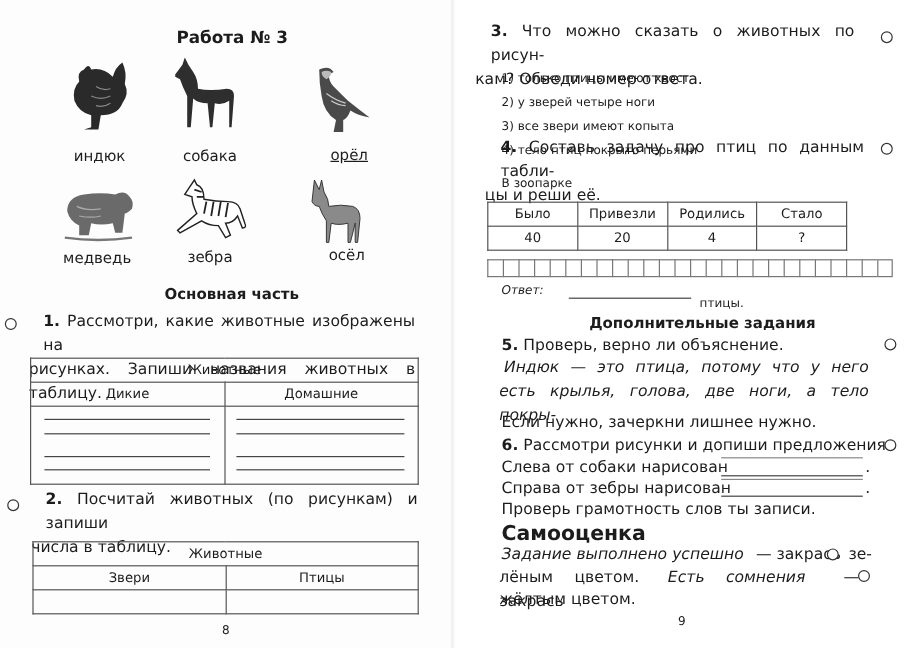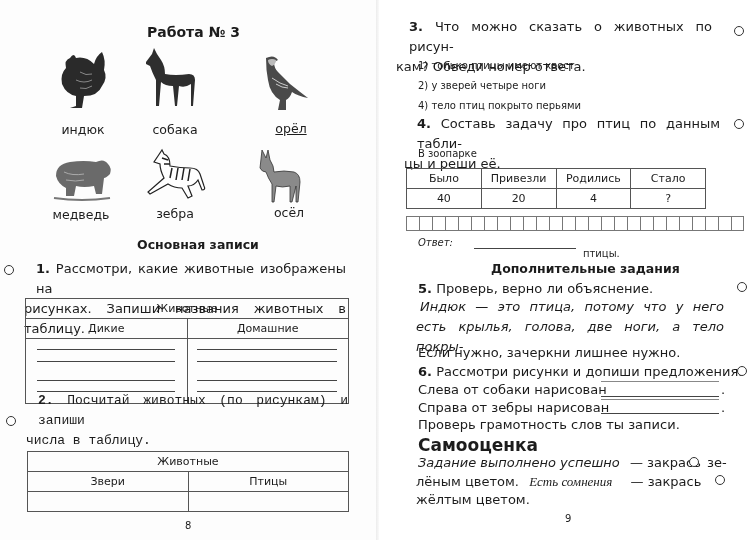--- a/index.html
+++ b/index.html
@@ -74,21 +74,21 @@
   <path d="M30 20 l-2 10 M36 20 l-2 12 M42 20 l-2 12 M48 21 l-2 12 M20 10 l6 2 M22 16 l6 0" stroke="#222" stroke-width="1.5"></path>
 </svg>
 <svg class="abs animal-img" style="left:252px; top:146px;" viewBox="0 0 66 62">
   <path d="M10 4 l4 8 l2 -8 l2 10 q4 6 4 12 q10 -2 20 0 q6 2 6 10 l-2 20 h-2 l0 -16 l-4 16 h-2 l0 -16 q-8 2 -14 0 l-2 16 h-2 l0 -18 q-4 -6 -6 -12 q-4 0 -6 -4z" fill="#8a8a8a" stroke="#333" stroke-width="0.8"></path>
 </svg>
 
 <div class="abs animal-label" style="left:36px; top:207px;">медведь</div>
 <div class="abs animal-label" style="left:130px; top:206px;">зебра</div>
 <div class="abs animal-label" style="left:244px; top:205px;">осёл</div>
 
-<div class="abs section-head" style="left:137px; top:237px;">Основная записи</div>
+<div class="abs section-head" style="left:137px; top:237px;">Основная часть</div>
 
 <div class="abs circle" style="left:4px; top:265px;"></div>
 <div class="abs task" style="left:24px; top:259px; width:322px;">
   <div style="text-align:justify; text-align-last:justify; padding-left:12px;">
     <b>1.</b>
     <span>Рассмотри, какие животные изображены на</span>
   </div>
   <div>рисунках. Запиши названия животных в таблицу.</div>
 </div>
 
@@ -111,21 +111,21 @@
 <div class="write-line" style="left:37px; top:349px; width:138px;"></div>
 <div class="write-line" style="left:37px; top:361px; width:138px;"></div>
 <div class="write-line" style="left:37px; top:380px; width:138px;"></div>
 <div class="write-line" style="left:37px; top:391px; width:138px;"></div>
 <div class="write-line" style="left:197px; top:349px; width:140px;"></div>
 <div class="write-line" style="left:197px; top:361px; width:140px;"></div>
 <div class="write-line" style="left:197px; top:380px; width:140px;"></div>
 <div class="write-line" style="left:197px; top:391px; width:140px;"></div>
 
 <div class="abs circle" style="left:6px; top:416px;"></div>
-<div class="abs task" style="left:26px; top:391px; width:322px;font-family:Liberation Mono, monospace;">
+<div class="abs task" style="left:26px; top:407px; width:322px;">
   <div style="text-align:justify; text-align-last:justify; padding-left:12px;">
     <b>2.</b>
     <span>Посчитай животных (по рисункам) и запиши</span>
   </div>
   <div>числа в таблицу.</div>
 </div>
 
 <table class="wb abs" style="left:27px; top:451px; width:322px;">
   <tbody>
       <tr>
@@ -149,20 +149,21 @@
     <b>3.</b>
     <span>Что можно сказать о животных по рисун-</span>
   </div>
   <div>кам? Обведи номер ответа.</div>
 </div>
 <div class="abs circle" style="left:734px; top:26px;"></div>
 
 <div class="abs" style="left:418px; top:56px;">
   <div class="list-item">1) только птицы имеют хвост</div>
   <div class="list-item">2) у зверей четыре ноги</div>
+  <div class="list-item">3) все звери имеют копыта</div>
   <div class="list-item">4) тело птиц покрыто перьями</div>
 </div>
 
 <div class="abs task" style="left:404px; top:114px; width:316px;">
   <div style="text-align:justify; text-align-last:justify; padding-left:13px;">
     <b>4.</b>
     <span>Составь задачу про птиц по данным табли-</span>
   </div>
   <div>цы и реши её.</div>
 </div>
@@ -255,20 +256,20 @@
 
 <div class="abs task" style="left:418px; top:453px; width:300px;">
   <span class="italic">Задание выполнено успешно</span>
   <span style="margin-left:6px;">— закрась</span>
 </div>
 <div class="abs circle" style="left:689px; top:457px;"></div>
 <div class="abs task" style="left:707px; top:453px;">зе-</div>
 
 <div class="abs task" style="left:416px; top:472px; width:300px;">
   <span>лёным цветом.</span>
-  <span class="italic" style="margin-left:6px;font-family:Liberation Serif, serif;">Есть сомнения</span>
+  <span class="italic" style="margin-left:6px;">Есть сомнения</span>
   <span style="margin-left:14px;">— закрась</span>
 </div>
 <div class="abs circle" style="left:715px; top:475px;"></div>
 
 <div class="abs task" style="left:416px; top:490px;">жёлтым цветом.</div>
 
 <div class="abs page-num" style="left:565px; top:513px;">9</div>
 
 </body></html>

